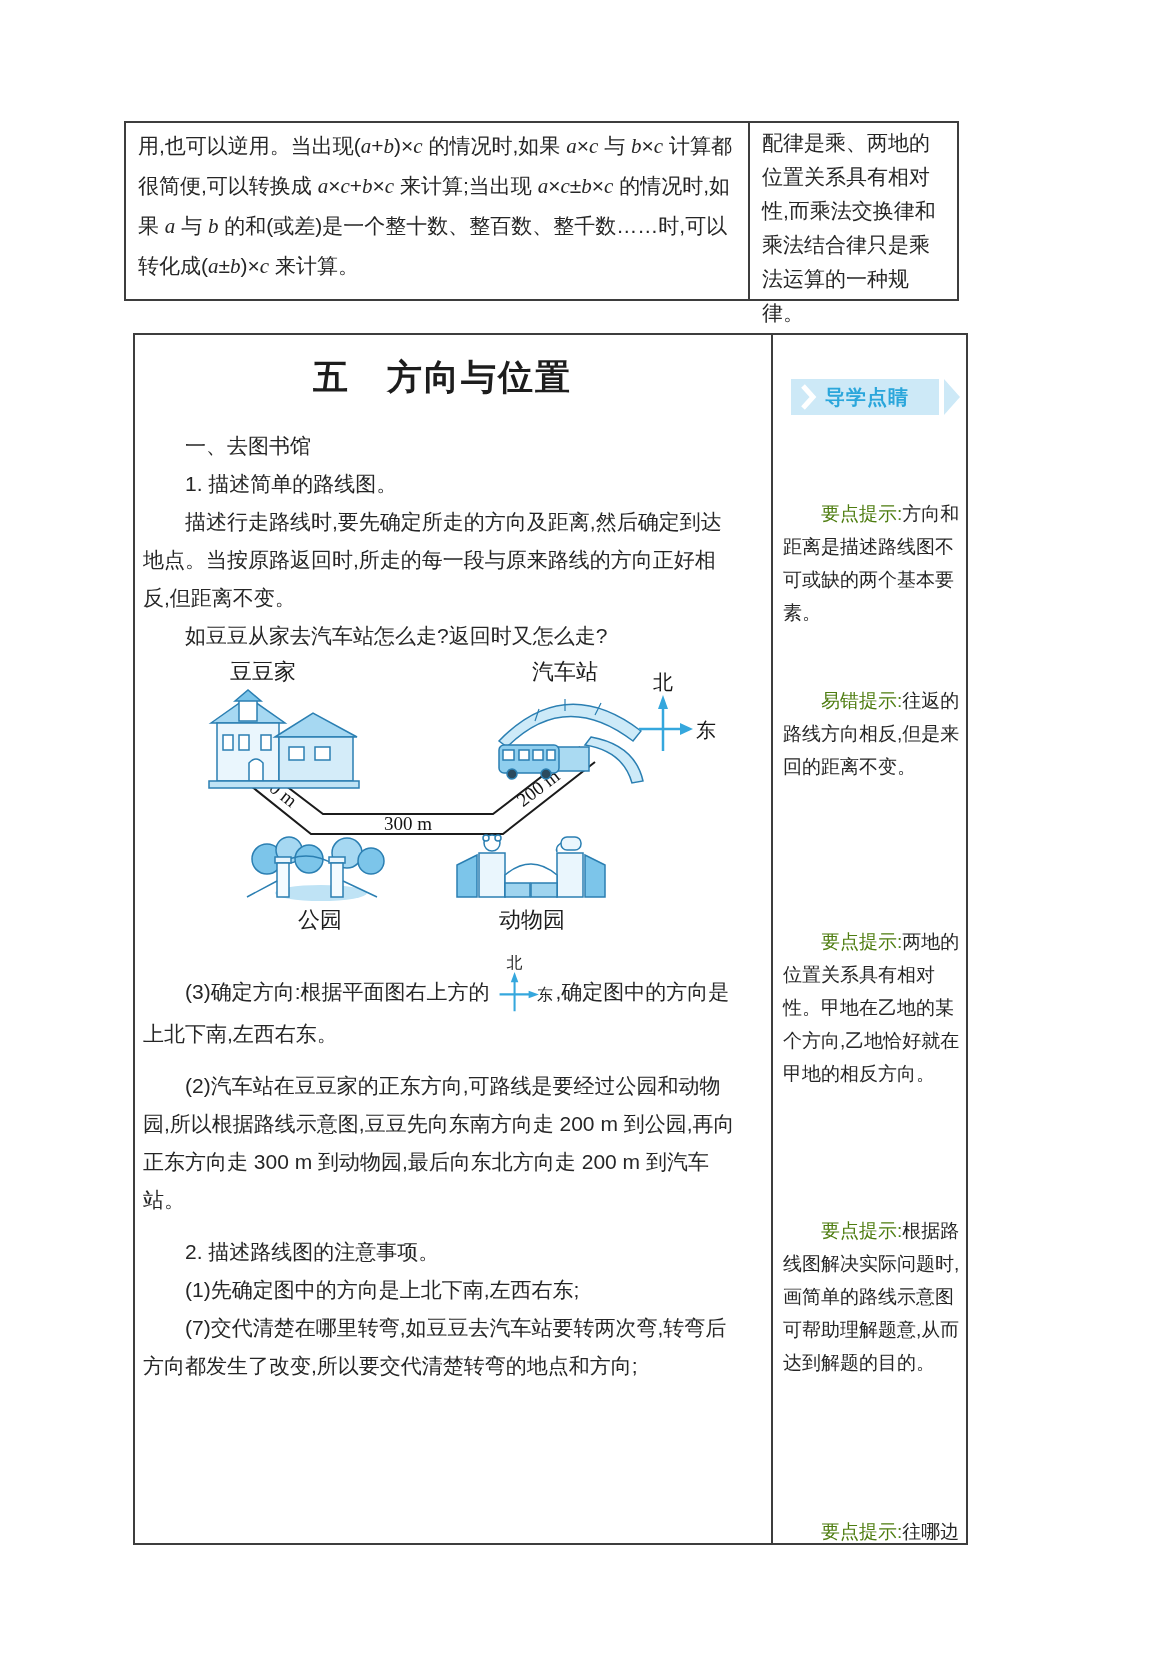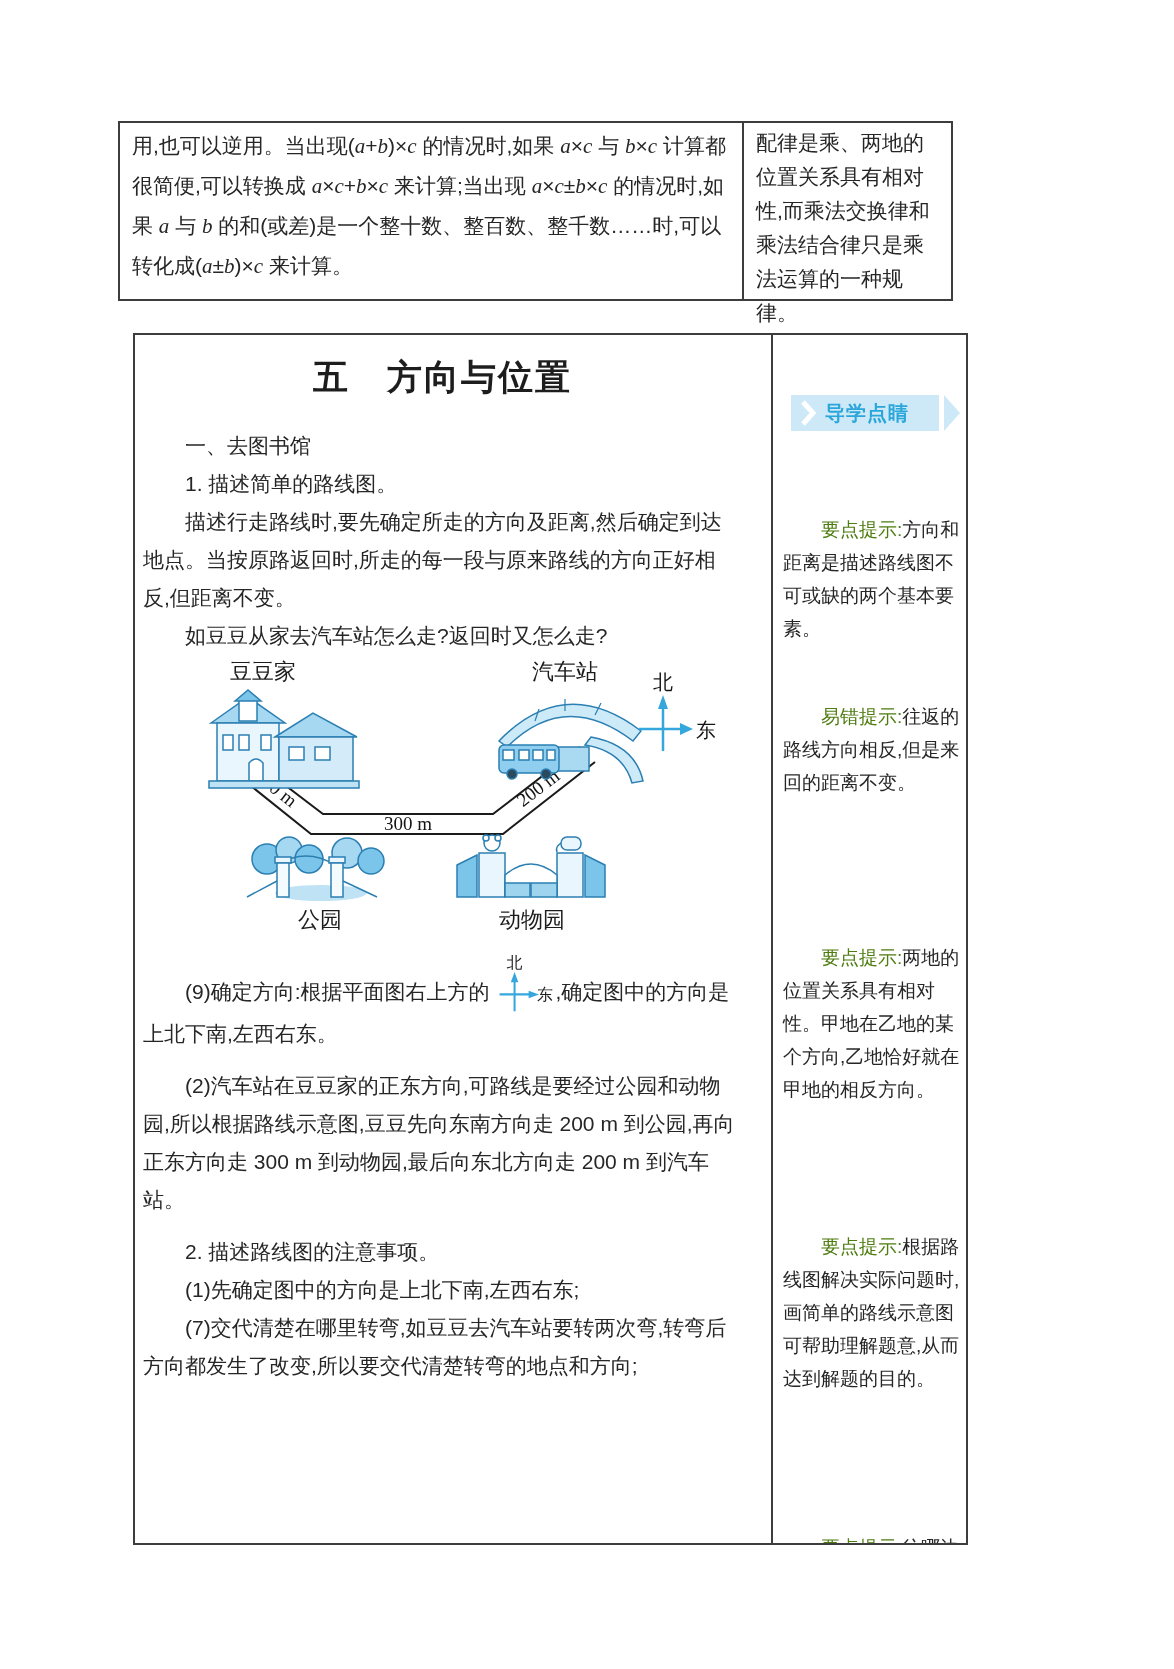--- a/index.html
+++ b/index.html
@@ -9,40 +9,40 @@
     font-family:"Liberation Sans","DejaVu Sans",sans-serif;
     color:#262626;
   }
   i {
     font-family:"Liberation Serif","DejaVu Serif",serif;
     font-style:italic;
   }
 
   
   .top-box {
-    position:absolute; left:118px; top:121px; width:835px; height:180px;
+    position:absolute; left:124px; top:121px; width:835px; height:180px;
     border:2px solid #3d3d3d; display:flex; background:#fff;
   }
   .top-box .cell-left {
     width:624px; border-right:2px solid #3d3d3d;
     padding:3px 10px 0 12px; font-size:21px; line-height:39px;
   }
   .top-box .cell-right {
     flex:1; padding:3px 8px 0 12px; font-size:21px; line-height:34px;
   }
 
   
   .main-box {
     position:absolute; left:133px; top:333px; width:835px; height:1212px;
     border:2px solid #3d3d3d; display:flex; overflow:hidden; background:#fff;
   }
   .main-left { width:637px; padding:8px 29px 0 8px; }
   .main-right {
     flex:1; border-left:2px solid #3d3d3d;
-    padding:16px 6px 0 10px; font-size:19px; line-height:33px;
+    padding:0 6px 0 10px; font-size:19px; line-height:33px;
   }
 
   .chapter-title {
     text-align:center; font-size:35px; font-weight:600; letter-spacing:2px;
     color:#1d1d1d; margin-top:8px; line-height:52px;
   }
 
   .content p { font-size:21px; line-height:38px; margin:0; }
   .ind { text-indent:2em; }
   .content .mt { margin-top:14px; }
@@ -182,21 +182,21 @@
             <circle cx="29" cy="3" r="3" fill="#ffffff"></circle>
             <circle cx="41" cy="3" r="3" fill="#ffffff"></circle>
             <rect x="104" y="2" width="20" height="13" rx="6" fill="#eaf6fd"></rect>
             <path d="M104,8 Q98,12 100,17" fill="none"></path>
           </g>
           <text class="map-label" x="367" y="268" text-anchor="middle">动物园</text>
         </svg>
       </div>
 
       <p class="compass-line mt">
-        <span>(9)确定方向:根据平面图右上方的</span><svg class="inline-compass" width="62" height="60" viewBox="0 0 66 64">
+        <span>(3)确定方向:根据平面图右上方的</span><svg class="inline-compass" width="62" height="60" viewBox="0 0 66 64">
             <text x="24" y="14" text-anchor="middle" font-size="17" fill="#222">北</text>
             <line x1="24" y1="60" x2="24" y2="26" stroke="#35a7dd" stroke-width="2.2"></line>
             <polygon points="24,18 20,29 28,29" fill="#35a7dd"></polygon>
             <line x1="8" y1="42" x2="42" y2="42" stroke="#35a7dd" stroke-width="2.2"></line>
             <polygon points="50,42 39,38 39,46" fill="#35a7dd"></polygon>
             <text x="48" y="48" font-size="17" fill="#222">东</text>
           </svg><span>,确定图中的方向是上北下南,左西右东。</span>
       </p>
 
       <p class="ind mt">(2)汽车站在豆豆家的正东方向,可路线是要经过公园和动物园,所以根据路线示意图,豆豆先向东南方向走 200 m 到公园,再向正东方向走 300 m 到动物园,最后向东北方向走 200 m 到汽车站。</p>

